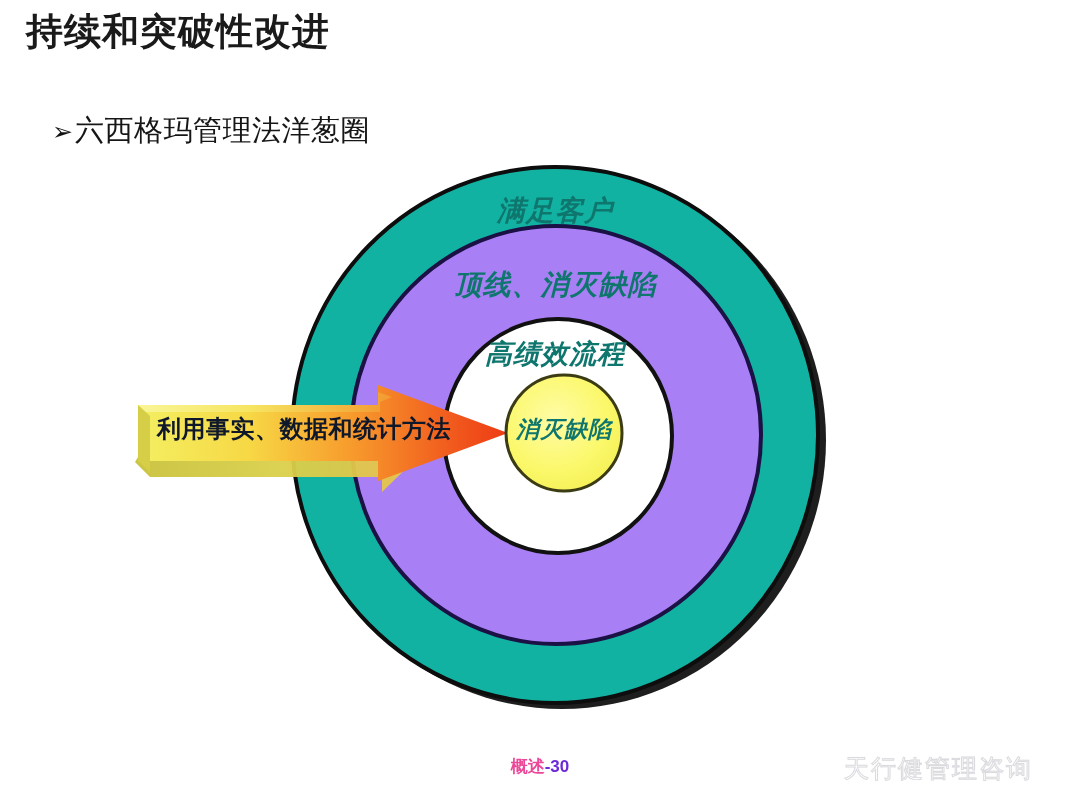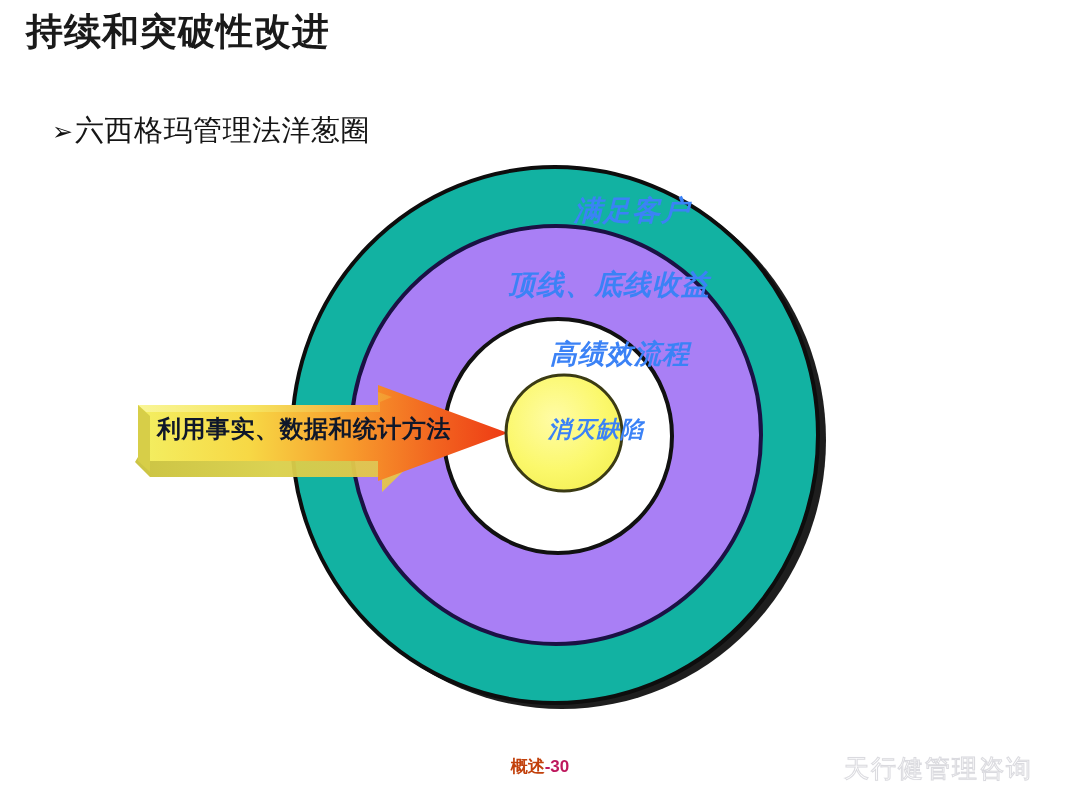--- a/index.html
+++ b/index.html
@@ -63,24 +63,24 @@
   #onion-svg {
     position: absolute;
     left: 0;
     top: 0;
     width: 1080px;
     height: 590px;
   }
 
   .ring-label {
     position: absolute;
-    text-align: right;
+    text-align: center;
     font-weight: bold;
     font-style: italic;
-    color: #3b82f6;
+    color: #0f766e;
     white-space: nowrap;
     font-family: "Liberation Serif", "DejaVu Serif", serif;
     letter-spacing: 1px;
   }
   #label-outer  { left: 420px; top: 52px;  width: 270px; font-size: 28px; }
   #label-middle { left: 400px; top: 126px; width: 310px; font-size: 28px; }
   #label-white  { left: 420px; top: 196px; width: 270px; font-size: 27px; }
   #label-core   { left: 484px; top: 274px; width: 160px; font-size: 23px; }
 
   #arrow-label {
@@ -101,22 +101,22 @@
   #footer-pagenum {
     position: absolute;
     left: 0;
     top: 755px;
     width: 1080px;
     text-align: center;
     font-size: 17px;
     font-weight: bold;
     white-space: nowrap;
   }
-  #footer-pagenum .fp-label { color: #c2410c; }
-  #footer-pagenum .fp-num   { color: #be185d; }
+  #footer-pagenum .fp-label { color: #ec4899; }
+  #footer-pagenum .fp-num   { color: #6d28d9; }
 
   #watermark {
     position: absolute;
     left: 800px;
     top: 752px;
     display: flex;
     align-items: center;
     opacity: 0.42;
   }
   #watermark-text {
@@ -182,21 +182,21 @@
 
     <path d="M 138 265 L 378 265 L 378 252 L 392 257 L 380 262 L 380 272 L 146 272 Z" fill="url(#arrowTopBevel)" opacity="0.75"></path>
 
     <path d="M 138 265 L 150 276 L 150 332 L 138 321 Z" fill="#D7CE48"></path>
 
     <circle cx="564" cy="293" r="58" fill="url(#coreGrad)" stroke="#3b3b14" stroke-width="3"></circle>
   </svg>
 
   <div class="ring-label" id="label-outer">满足客户</div>
 
-  <div class="ring-label" id="label-middle">顶线、底线收益</div>
+  <div class="ring-label" id="label-middle">顶线、消灭缺陷</div>
 
   <div class="ring-label" id="label-core">消灭缺陷</div>
 
   <div class="ring-label" id="label-white">高绩效流程</div>
 
   <div id="arrow-label">利用事实、数据和统计方法</div>
 </div>
 
 <div id="footer-pagenum">
   <span class="fp-label">概述</span><span class="fp-num">-30</span>

